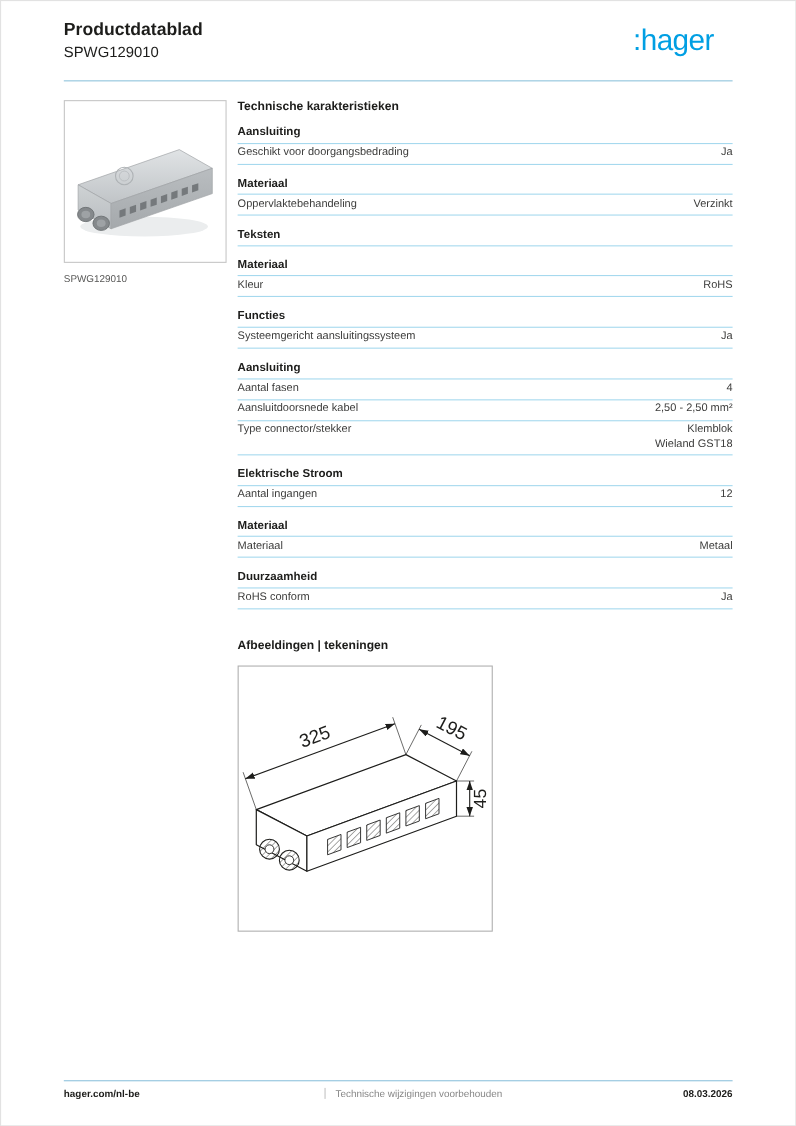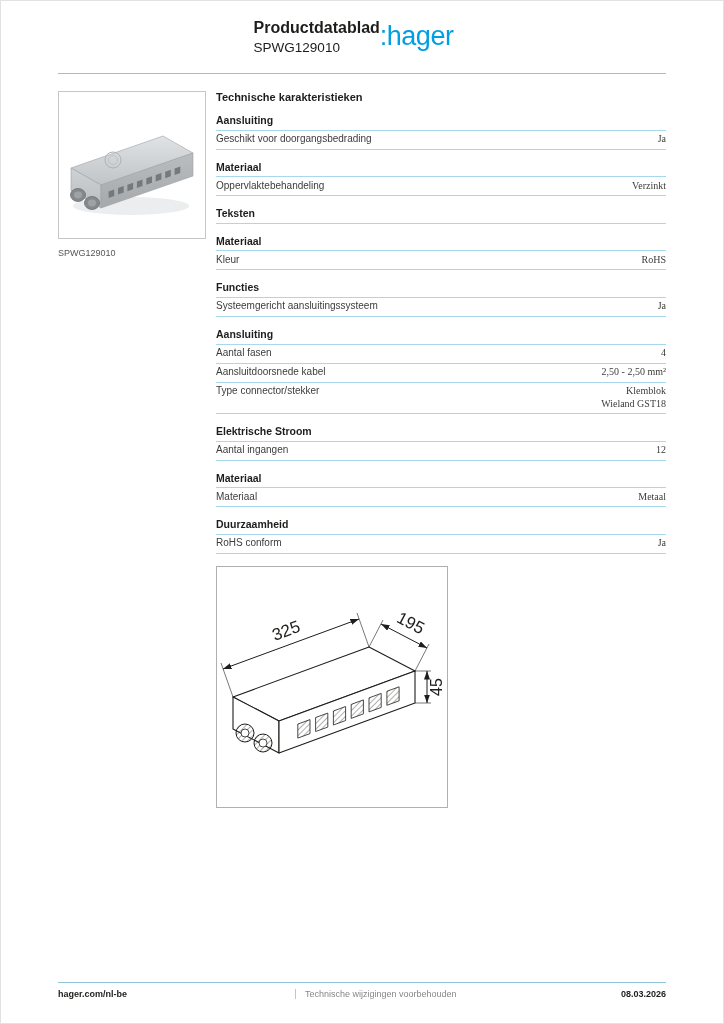--- a/index.html
+++ b/index.html
@@ -3,41 +3,41 @@
 <meta charset="utf-8">
 <style>
   html,body { margin:0; padding:0; background:#f2f2f2; }
   .page {
     position:relative; width:724px; height:1024px; margin:0 auto;
     background:#ffffff; border:1px solid #e2e2e2; box-sizing:border-box;
     font-family:"Liberation Sans", sans-serif; color:var(--text-dark, #1d1d1b);
     overflow:hidden;
   }
   
-  .header { position:absolute; left:57px; right:74px; top:17px; display:flex; justify-content:center; align-items:flex-start; }
+  .header { position:absolute; left:57px; right:74px; top:17px; display:flex; justify-content:space-between; align-items:flex-start; }
   .doc-title { font-size:16px; font-weight:bold; line-height:1.2; }
   .product-code { font-size:13.5px; margin-top:3px; color:#1d1d1b; }
   .logo { font-size:27px; font-weight:normal; color:var(--brand-blue, #009fe3); letter-spacing:-0.5px; margin-top:5px; line-height:1; }
   .header-rule { position:absolute; left:57px; right:57px; top:72px; border-top:1px solid var(--rule-line, #8fc3dc); }
 
   
   .content { position:absolute; left:57px; right:57px; top:90px; display:flex; gap:10px; }
   .left-col { width:148px; flex:none; }
   .image-box { width:146px; height:146px; border:1px solid #c6c6c6; background:#fff; box-sizing:content-box; }
   .image-caption { margin-top:9px; font-size:9px; color:#575756; }
 
   .main-col { flex:1; min-width:0; }
   .product-title { font-size:11px; font-weight:bold; margin:3px 0 21px; }
   .section-title { font-size:11px; font-weight:bold; margin:0 0 2px; }
 
   .group { margin-top:7px; }
   .group-header { font-size:10.5px; font-weight:bold; padding:4px 0 3px; border-bottom:1px solid var(--row-line, #a6d9ee); line-height:1.2; }
   .spec-row { display:flex; justify-content:space-between; align-items:flex-start; padding:2.5px 0 3px; border-bottom:1px solid var(--row-line, #a6d9ee); font-size:10px; line-height:1.25; color:#3c3c3b; }
   .spec-label { text-align:left; }
-  .spec-value { text-align:right; white-space:nowrap;font-family:Liberation Serif, serif; }
+  .spec-value { text-align:right; white-space:nowrap; }
 
   .drawings-title { font-size:11px; font-weight:bold; margin:27px 0 0; }
   .drawing-box { width:230px; height:240px; border:1px solid #b0b0b0; margin-top:12px; background:#fff; }
 
   
   .footer-rule { position:absolute; left:57px; right:57px; top:981px; border-top:1px solid var(--rule-line, #8fc3dc); }
   .footer { position:absolute; left:57px; right:57px; top:988px; display:flex; align-items:center; font-size:9px;justify-content:space-between; }
   .footer-site { flex:0 0 237px; font-weight:bold; color:#1d1d1b; text-decoration:none; }
   .footer-divider { width:1px; height:10px; background:#c4c4c4; flex:none; }
   .footer-notice { flex:1; margin-left:9px; color:var(--text-gray, #878787); }
@@ -184,20 +184,21 @@
       </section>
 
       <section class="group">
         <div class="group-header">Duurzaamheid</div>
         <div class="spec-row">
           <span class="spec-label">RoHS conform</span>
           <span class="spec-value">Ja</span>
         </div>
       </section>
 
+      <div class="drawings-title">Afbeeldingen | tekeningen</div>
 
       <div class="drawing-box">
         <svg width="230" height="240" viewBox="0 0 230 240">
           <defs>
             <pattern id="hatch" width="4" height="4" patternUnits="userSpaceOnUse" patternTransform="rotate(45)">
               <line x1="0" y1="0" x2="0" y2="4" stroke="#1d1d1b" stroke-width="0.7"></line>
             </pattern>
             <marker id="arr" markerWidth="9" markerHeight="7" refX="8.5" refY="3" orient="auto-start-reverse" markerUnits="userSpaceOnUse">
               <path d="M0,0 L8.5,3 L0,6 Z" fill="#1d1d1b"></path>
             </marker>

